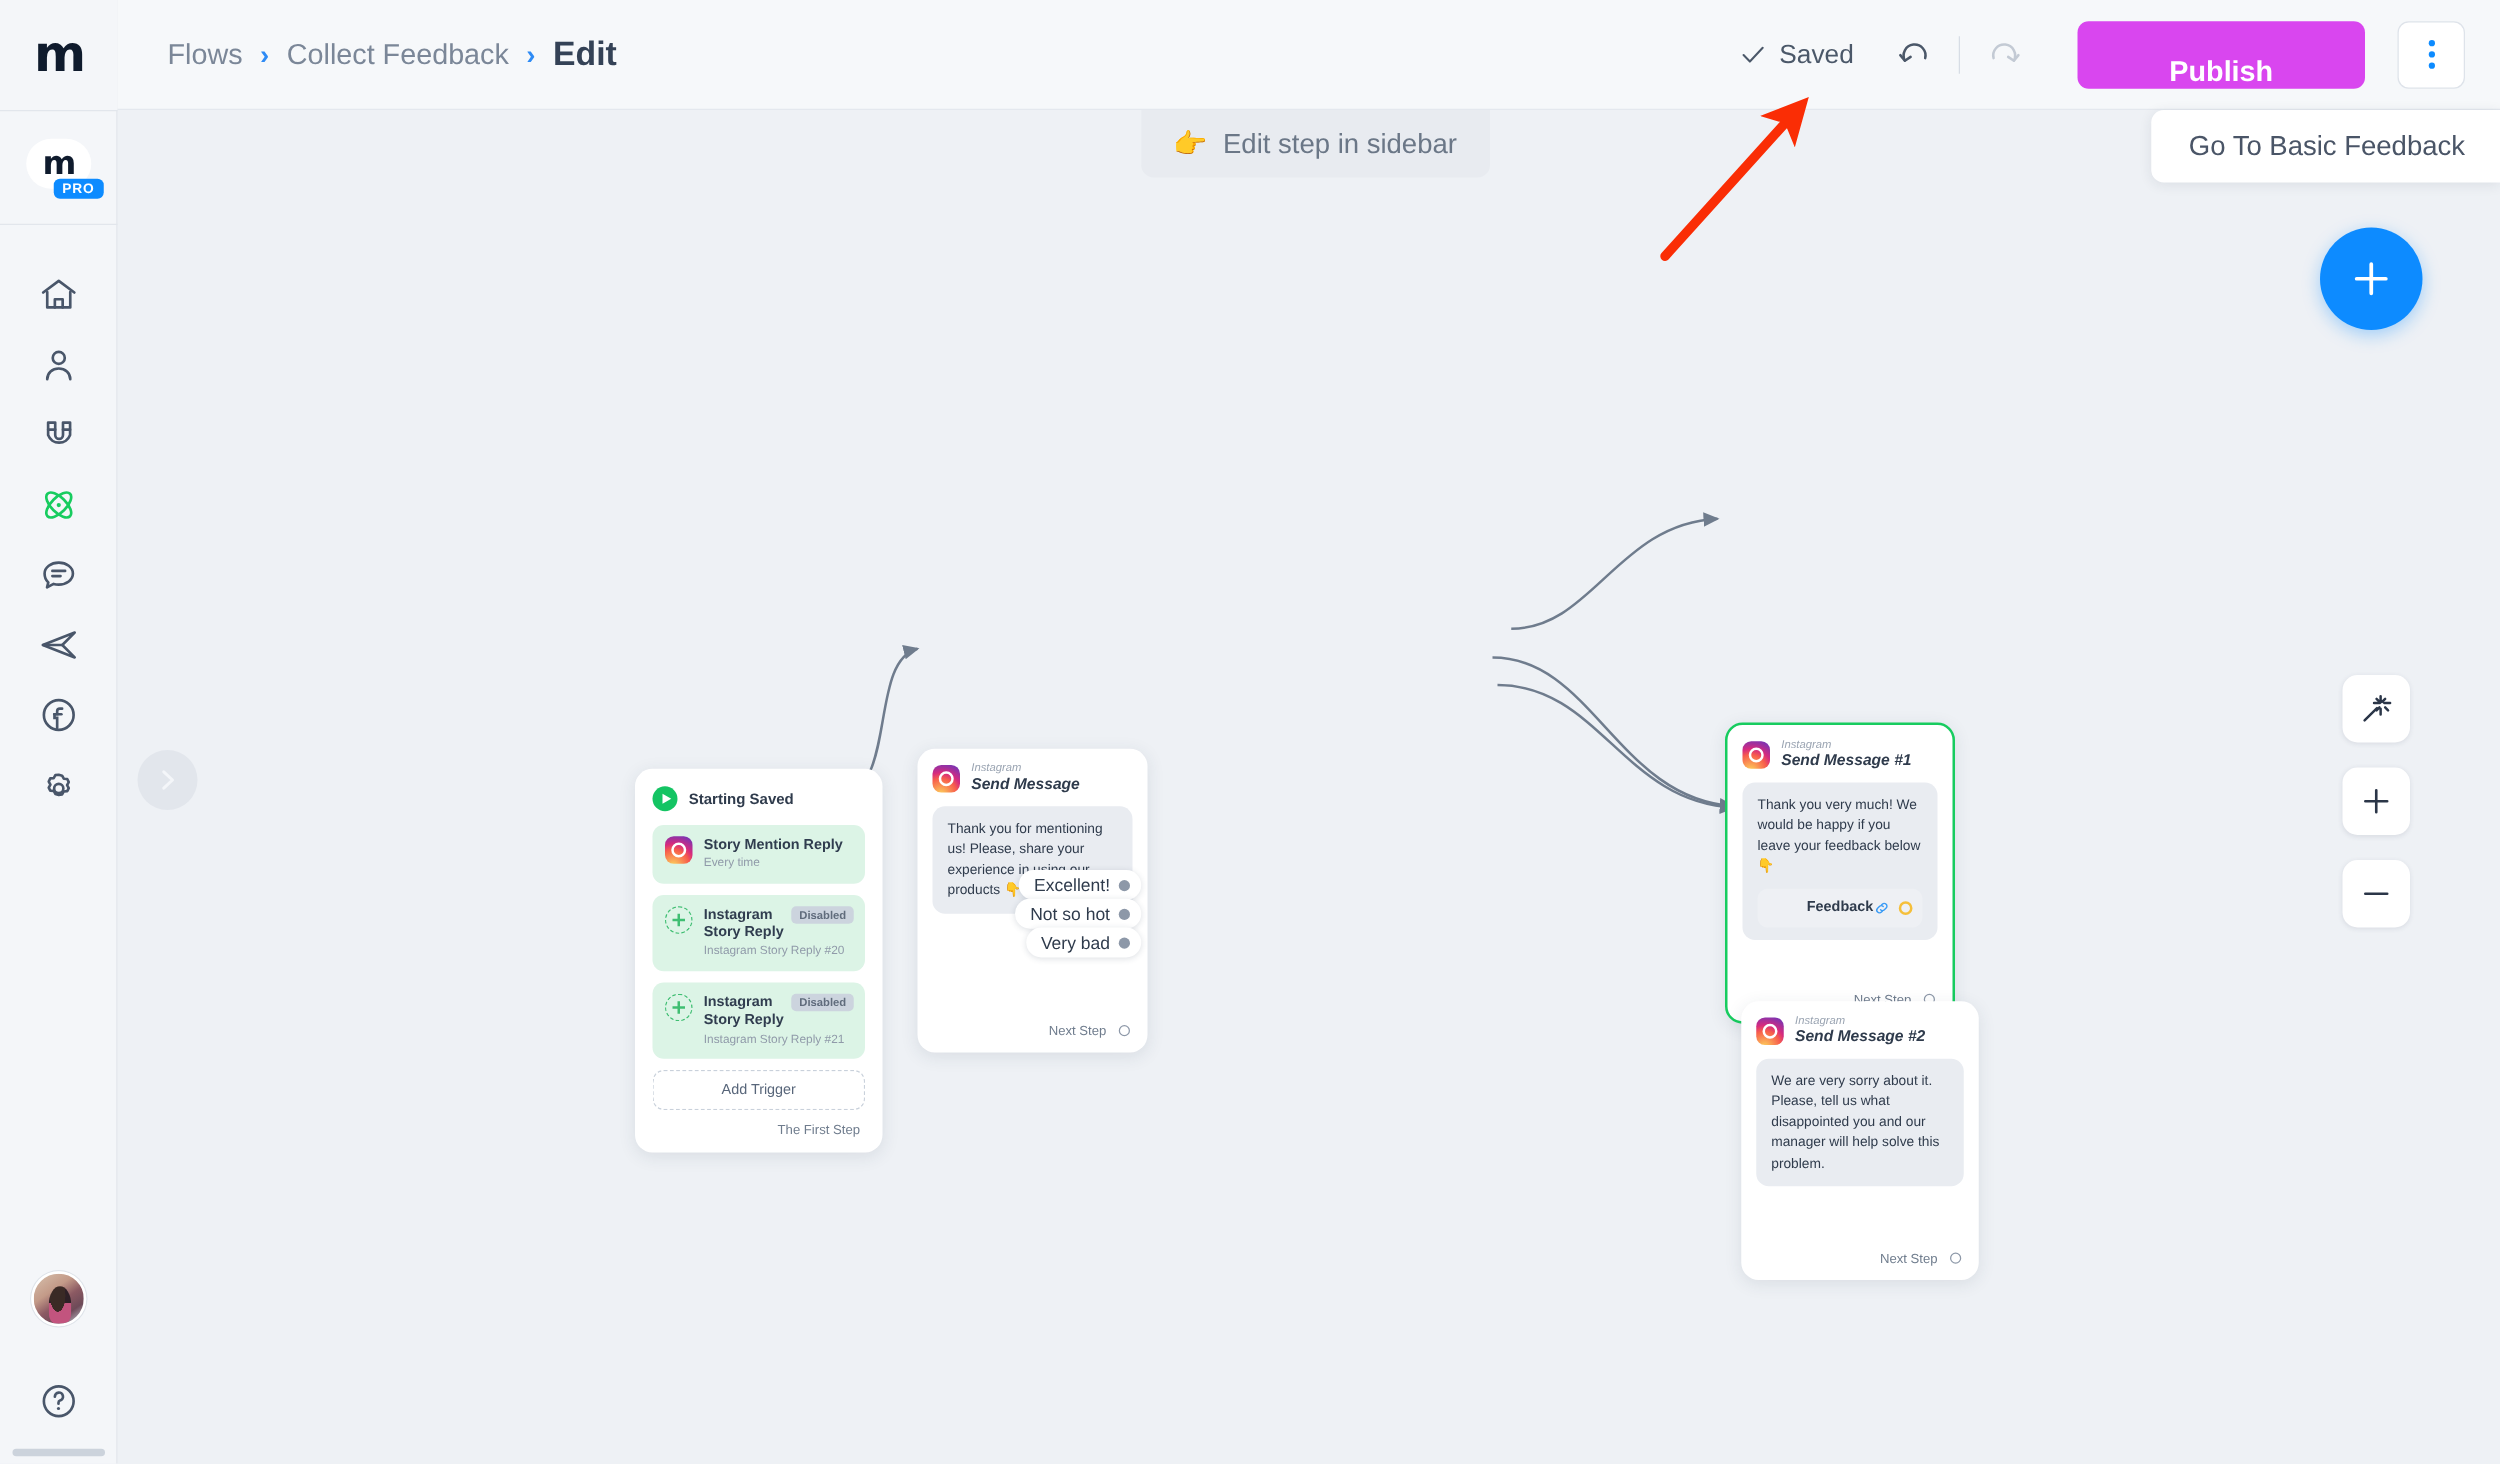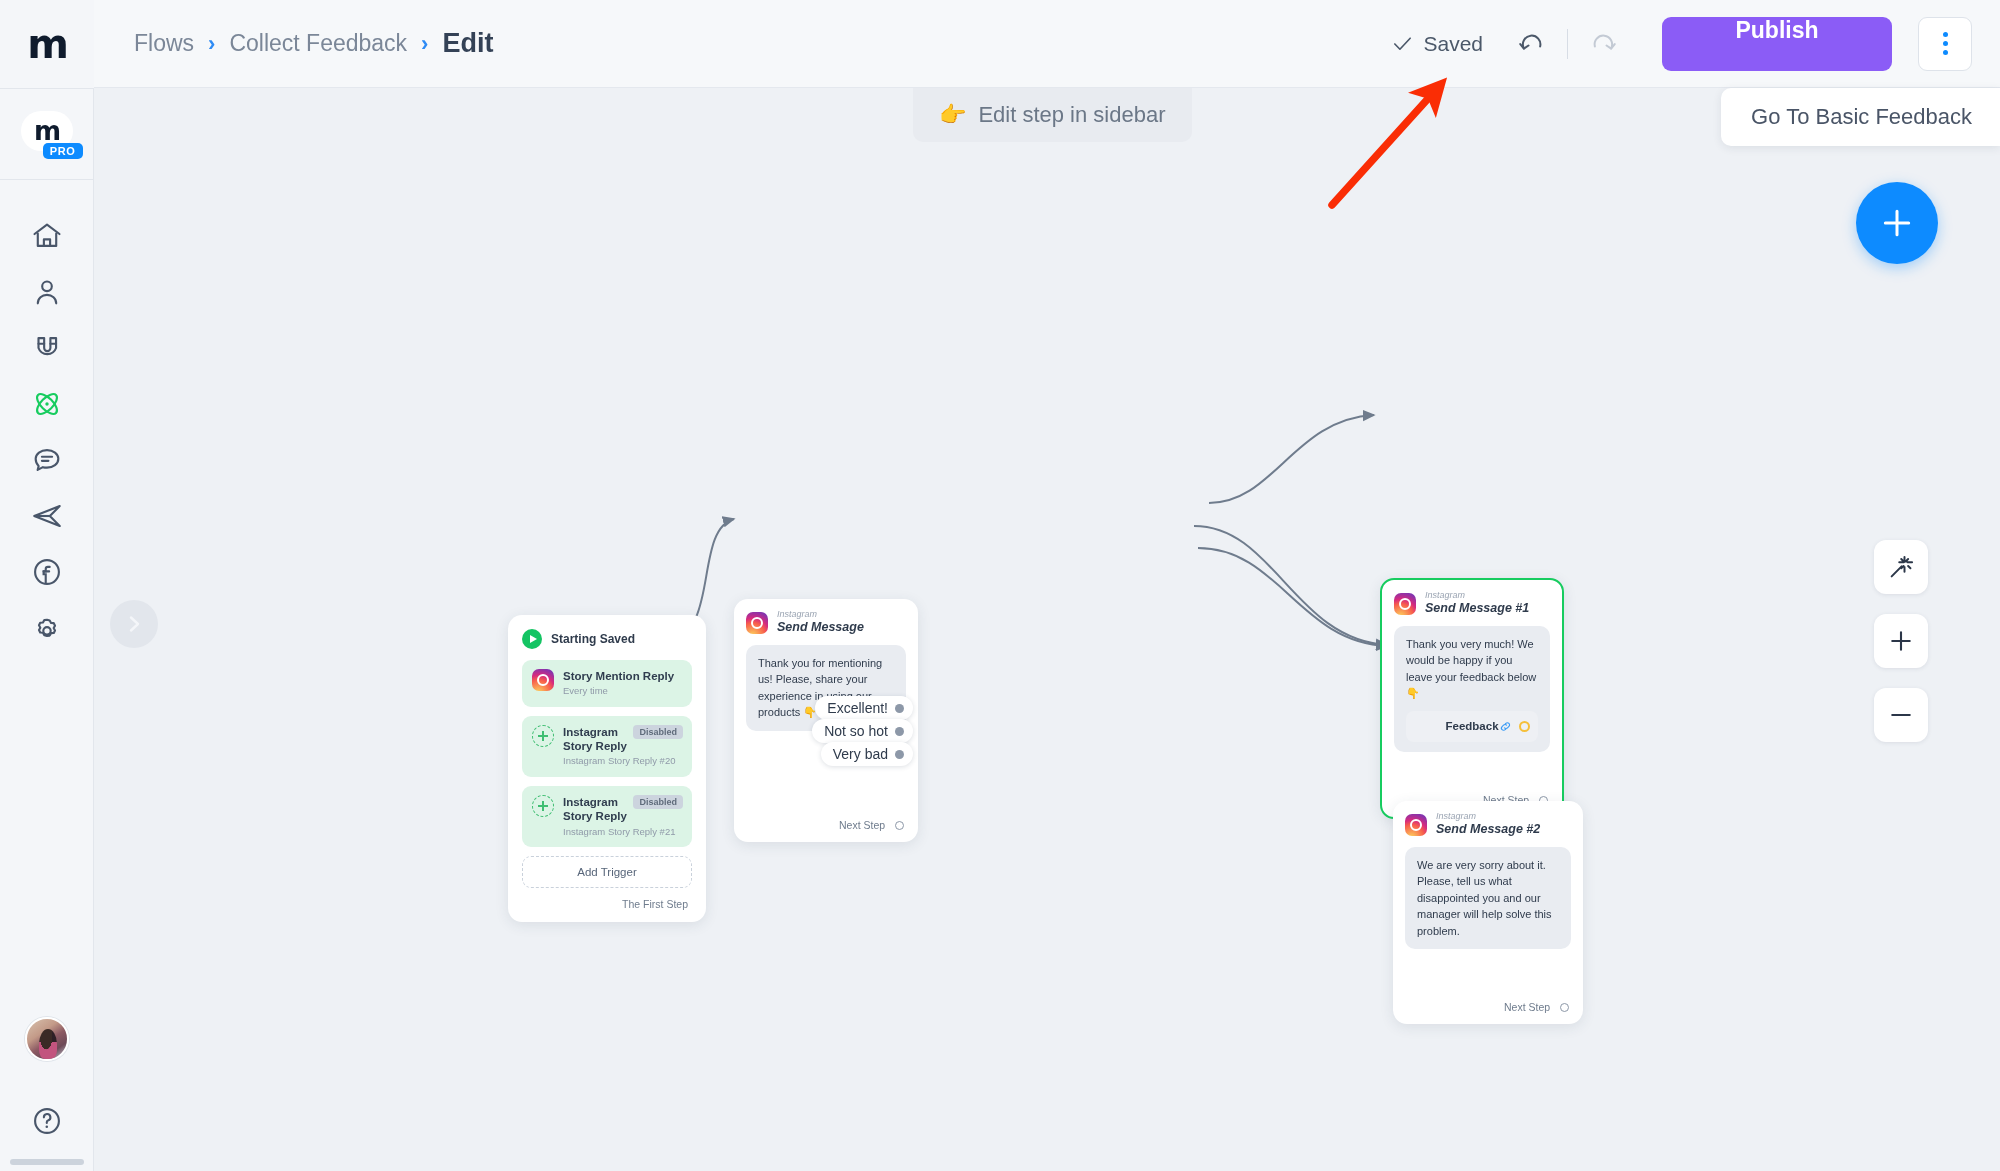--- a/index.html
+++ b/index.html
@@ -105,22 +105,22 @@
     padding: 0 26px 0 22px; cursor: pointer;
     font-size: 22px; color: #0d8bff; font-weight: 500;
   }
   .preview-caret {
     height: 54px; width: 56px; background: #fff; border: 1px solid #dee3ea;
     border-radius: 0 9px 9px 0;
     display: flex; align-items: center; justify-content: center; cursor: pointer;
   }
   .publish-btn {
     height: 54px; min-width: 230px; margin-left: 36px;
-    background: #8b5cf6; color: #fff; border-radius: 9px;
-    display: flex; align-items: flex-start; justify-content: center;
+    background: #d946ef; color: #fff; border-radius: 9px;
+    display: flex; align-items: flex-end; justify-content: center;
     font-size: 23px; font-weight: 600; cursor: pointer;
   }
   .kebab-btn {
     height: 54px; width: 54px; margin-left: 26px;
     background: #fff; border: 1px solid #dee3ea; border-radius: 9px;
     display: flex; flex-direction: column; align-items: center; justify-content: center; gap: 4px;
     cursor: pointer;
   }
   .kebab-dot { width: 5px; height: 5px; border-radius: 50%; background: #0d8bff; }
 

